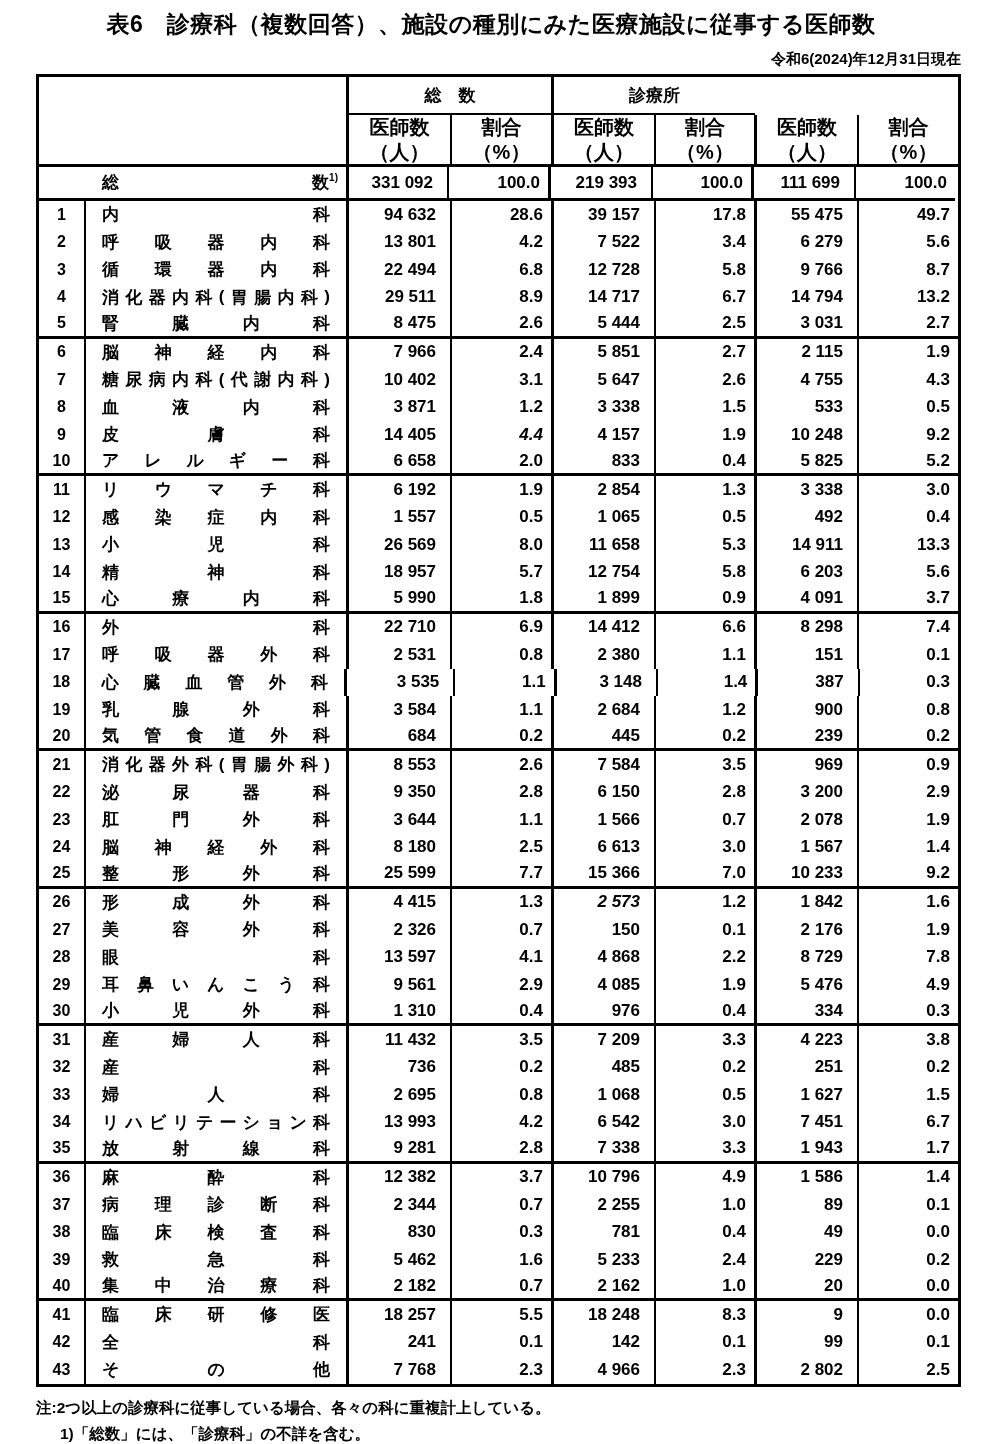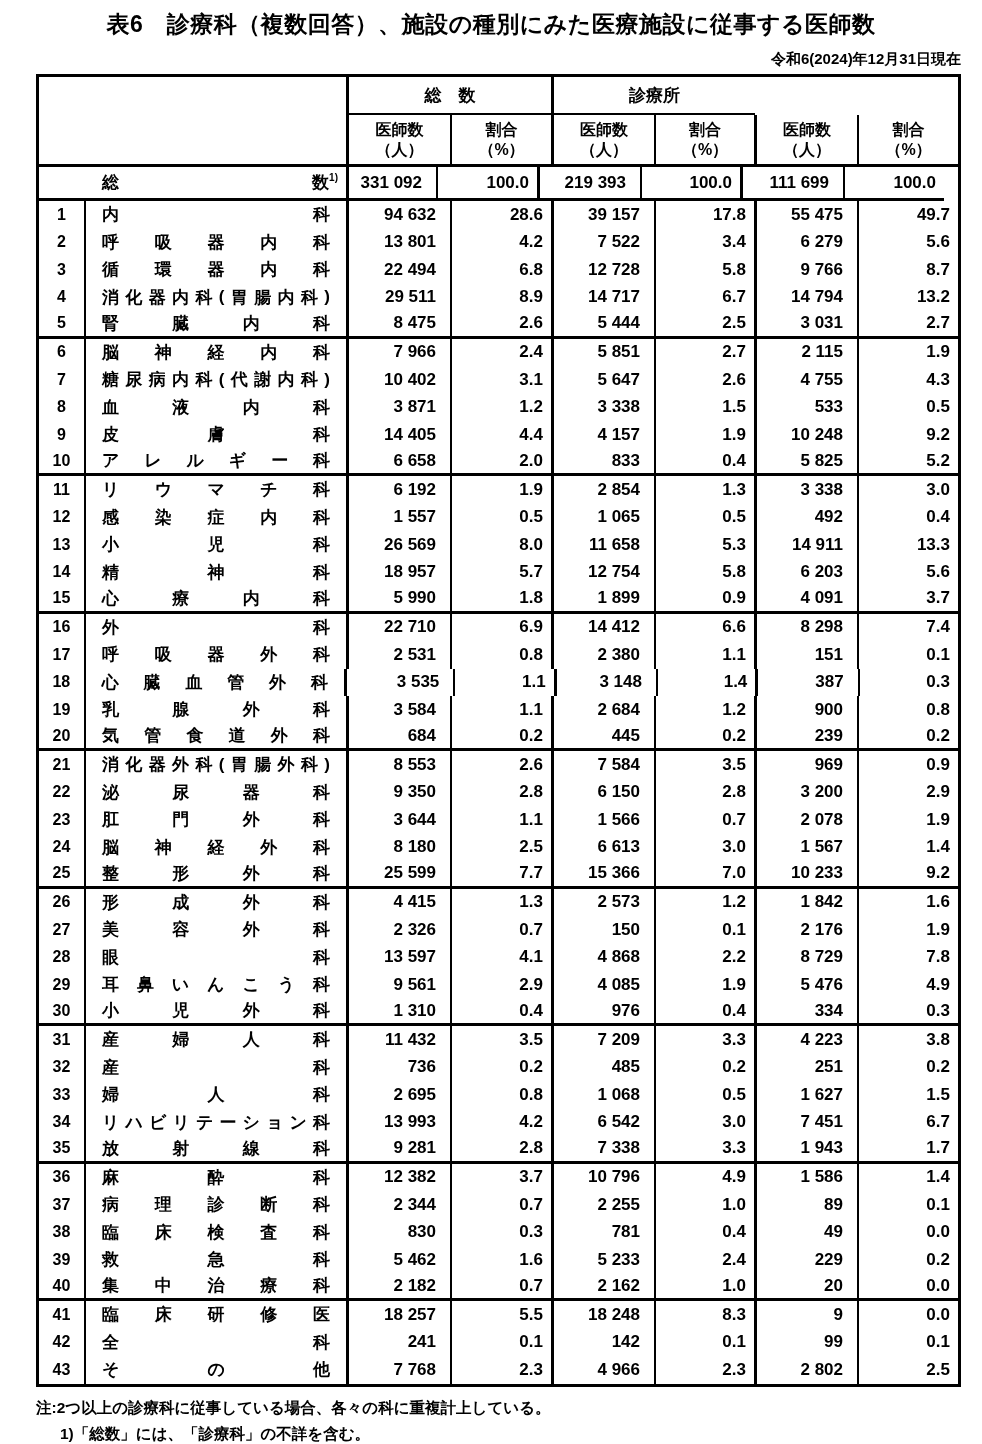--- a/index.html
+++ b/index.html
@@ -45,21 +45,21 @@
   .group-row { display: flex; height: 38px; }
   .group-cell {
     display: flex; align-items: center; justify-content: center;
     font-size: 17px;
     border-bottom: 2px solid #000;
   }
   .sub-row { display: flex; height: 52px; }
   .sub-cell {
     display: flex; flex-direction: column;
     align-items: center; justify-content: center;
-    font-size: 16px; line-height: 1.25;
+    font-size: 20px; line-height: 1.25;
     border-bottom: 3px solid #000;
   }
 
   .total-row { display: flex; height: 34px; font-size: 17px; }
   .total-label {
     width: 310px;
     border-right: 3px solid #000;
     border-bottom: 3px solid #000;
     display: flex; align-items: center; justify-content: space-between;
     padding-left: 63px; padding-right: 8px;
@@ -139,21 +139,21 @@
               <div class="">（%）</div>
             </div>
           </div>
       </div>
     </div>
     <div class="total-row">
         <div class="total-label">
           <div class="">総</div>
           <div class="">数<sup>1)</sup></div>
         </div>
-        <div class="val cnt" style="width: 89px; border-right: 2px solid rgb(0, 0, 0); border-bottom: 3px solid rgb(0, 0, 0);">331 092</div>
+        <div class="val cnt" style="width: 100px; border-right: 2px solid rgb(0, 0, 0); border-bottom: 3px solid rgb(0, 0, 0);">331 092</div>
         <div class="val pct" style="width: 102px; border-right: 3px solid rgb(0, 0, 0); border-bottom: 3px solid rgb(0, 0, 0);">100.0</div>
         <div class="val cnt" style="width: 102px; border-right: 2px solid rgb(0, 0, 0); border-bottom: 3px solid rgb(0, 0, 0);">219 393</div>
         <div class="val pct" style="width: 101px; border-right: 3px solid rgb(0, 0, 0); border-bottom: 3px solid rgb(0, 0, 0);">100.0</div>
         <div class="val cnt" style="width: 102px; border-right: 2px solid rgb(0, 0, 0); border-bottom: 3px solid rgb(0, 0, 0);">111 699</div>
         <div class="val pct" style="width: 99px; border-bottom: 3px solid rgb(0, 0, 0);">100.0</div>
       </div>
     <div>
         <div class="body-row">
           <div class="no-cell">1</div>
           <div class="name-cell">
@@ -290,21 +290,21 @@
           <div class="val pct" style="width: 99px;">0.5</div>
         </div>
         <div class="body-row">
           <div class="no-cell">9</div>
           <div class="name-cell">
             <div class="">皮</div>
             <div class="">膚</div>
             <div class="">科</div>
           </div>
           <div class="val cnt" style="width: 103px; border-right: 2px solid rgb(0, 0, 0);">14 405</div>
-          <div class="val pct" style="width: 102px; border-right: 3px solid rgb(0, 0, 0);">4.4</div>
+          <div class="val pct" style="width: 102px; border-right: 3px solid rgb(0, 0, 0); font-style: italic;">4.4</div>
           <div class="val cnt" style="width: 102px; border-right: 2px solid rgb(0, 0, 0);">4 157</div>
           <div class="val pct" style="width: 101px; border-right: 3px solid rgb(0, 0, 0);">1.9</div>
           <div class="val cnt" style="width: 102px; border-right: 2px solid rgb(0, 0, 0);">10 248</div>
           <div class="val pct" style="width: 99px;">9.2</div>
         </div>
         <div class="body-row group-end">
           <div class="no-cell">10</div>
           <div class="name-cell">
             <div class="">ア</div>
             <div class="">レ</div>
@@ -559,21 +559,21 @@
         <div class="body-row">
           <div class="no-cell">26</div>
           <div class="name-cell">
             <div class="">形</div>
             <div class="">成</div>
             <div class="">外</div>
             <div class="">科</div>
           </div>
           <div class="val cnt" style="width: 103px; border-right: 2px solid rgb(0, 0, 0);">4 415</div>
           <div class="val pct" style="width: 102px; border-right: 3px solid rgb(0, 0, 0);">1.3</div>
-          <div class="val cnt" style="width: 102px; border-right: 2px solid rgb(0, 0, 0);">2 573</div>
+          <div class="val cnt" style="width: 102px; border-right: 2px solid rgb(0, 0, 0); font-style: italic;">2 573</div>
           <div class="val pct" style="width: 101px; border-right: 3px solid rgb(0, 0, 0);">1.2</div>
           <div class="val cnt" style="width: 102px; border-right: 2px solid rgb(0, 0, 0);">1 842</div>
           <div class="val pct" style="width: 99px;">1.6</div>
         </div>
         <div class="body-row">
           <div class="no-cell">27</div>
           <div class="name-cell">
             <div class="">美</div>
             <div class="">容</div>
             <div class="">外</div>

